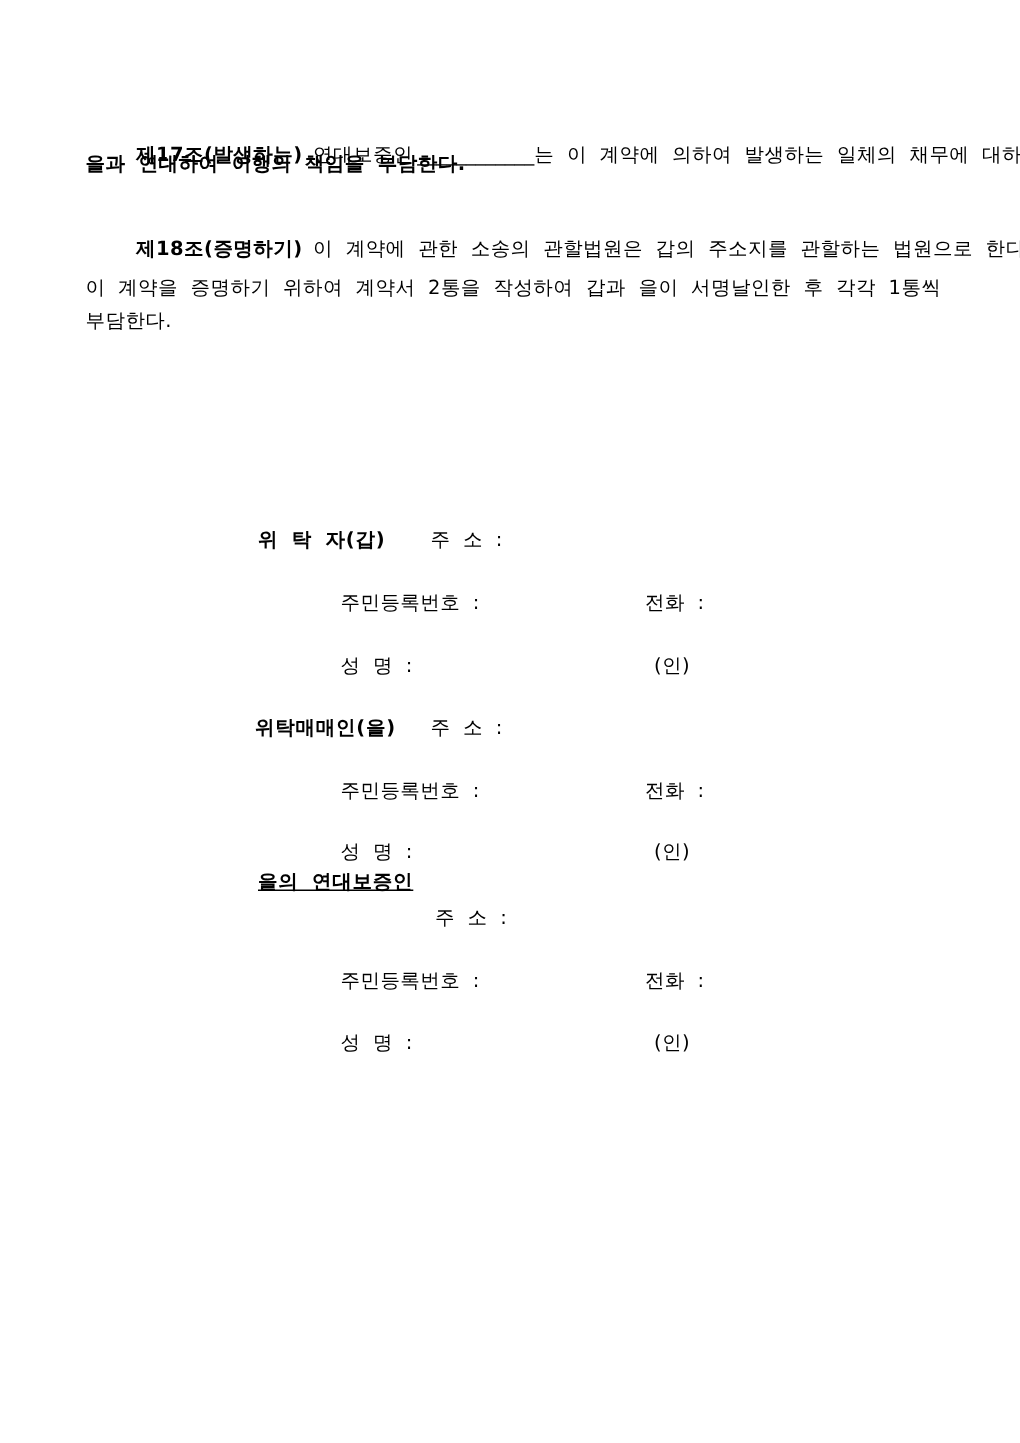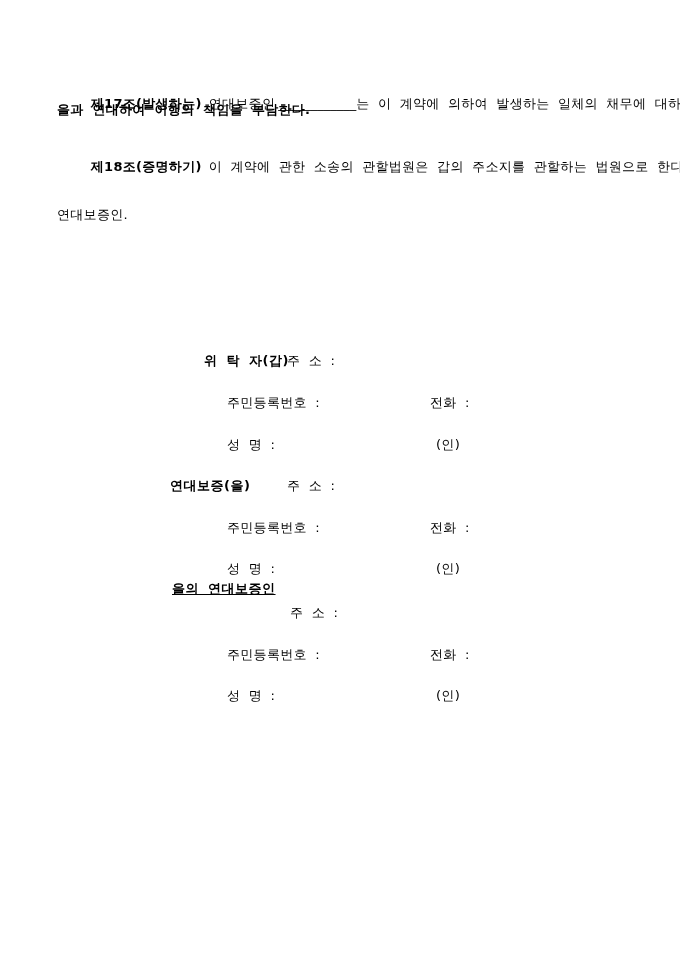--- a/index.html
+++ b/index.html
@@ -50,31 +50,32 @@
 
   <div class="line" style="left:57px; top:78px;">
     <span class="article-heading">제17조(발생하는)</span><span class="before-blank">연대보증인</span><span class="blank-underline">____________</span><span>는 이 계약에 의하여 발생하는 일체의 채무에 대하여</span>
   </div>
   <div class="line" style="left:57px; top:101px;font-weight:bold;">을과 연대하여 이행의 책임을 부담한다.</div>
 
   <div class="line" style="left:57px; top:141px;">
     <span class="article-heading">제18조(증명하기)</span><span>이 계약에 관한 소송의 관할법원은 갑의 주소지를 관할하는 법원으로 한다.</span>
   </div>
 
-  <div class="line" style="left:57px; top:206px;">연대보증인.</div>
+  <div class="line" style="left:57px; top:184px;">이 계약을 증명하기 위하여 계약서 2통을 작성하여 갑과 을이 서명날인한 후 각각 1통씩</div>
+  <div class="line" style="left:57px; top:206px;">부담한다.</div>
 
 
-  <div class="line party-title" style="left:172px; top:352px;margin-left:32px;">위 탁 자(갑)</div>
+  <div class="line party-title" style="left:172px; top:352px;">위 탁 자(갑)</div>
   <div class="line" style="left:287px; top:352px;">주 소 :</div>
   <div class="line" style="left:227px; top:394px;">주민등록번호 :</div>
   <div class="line" style="left:430px; top:394px;">전화 :</div>
   <div class="line" style="left:227px; top:436px;">성 명 :</div>
   <div class="line" style="left:436px; top:436px;">(인)</div>
 
-  <div class="line party-title" style="left:170px; top:477px;">연대보증(을)</div>
+  <div class="line party-title" style="left:170px; top:477px;">위탁매매인(을)</div>
   <div class="line" style="left:287px; top:477px;">주 소 :</div>
   <div class="line" style="left:227px; top:519px;">주민등록번호 :</div>
   <div class="line" style="left:430px; top:519px;">전화 :</div>
   <div class="line" style="left:227px; top:560px;">성 명 :</div>
   <div class="line" style="left:436px; top:560px;">(인)</div>
 
   <div class="line party-title" style="left:172px; top:580px;text-decoration:underline;">을의 연대보증인</div>
   <div class="line" style="left:290px; top:604px;">주 소 :</div>
   <div class="line" style="left:227px; top:646px;">주민등록번호 :</div>
   <div class="line" style="left:430px; top:646px;">전화 :</div>

